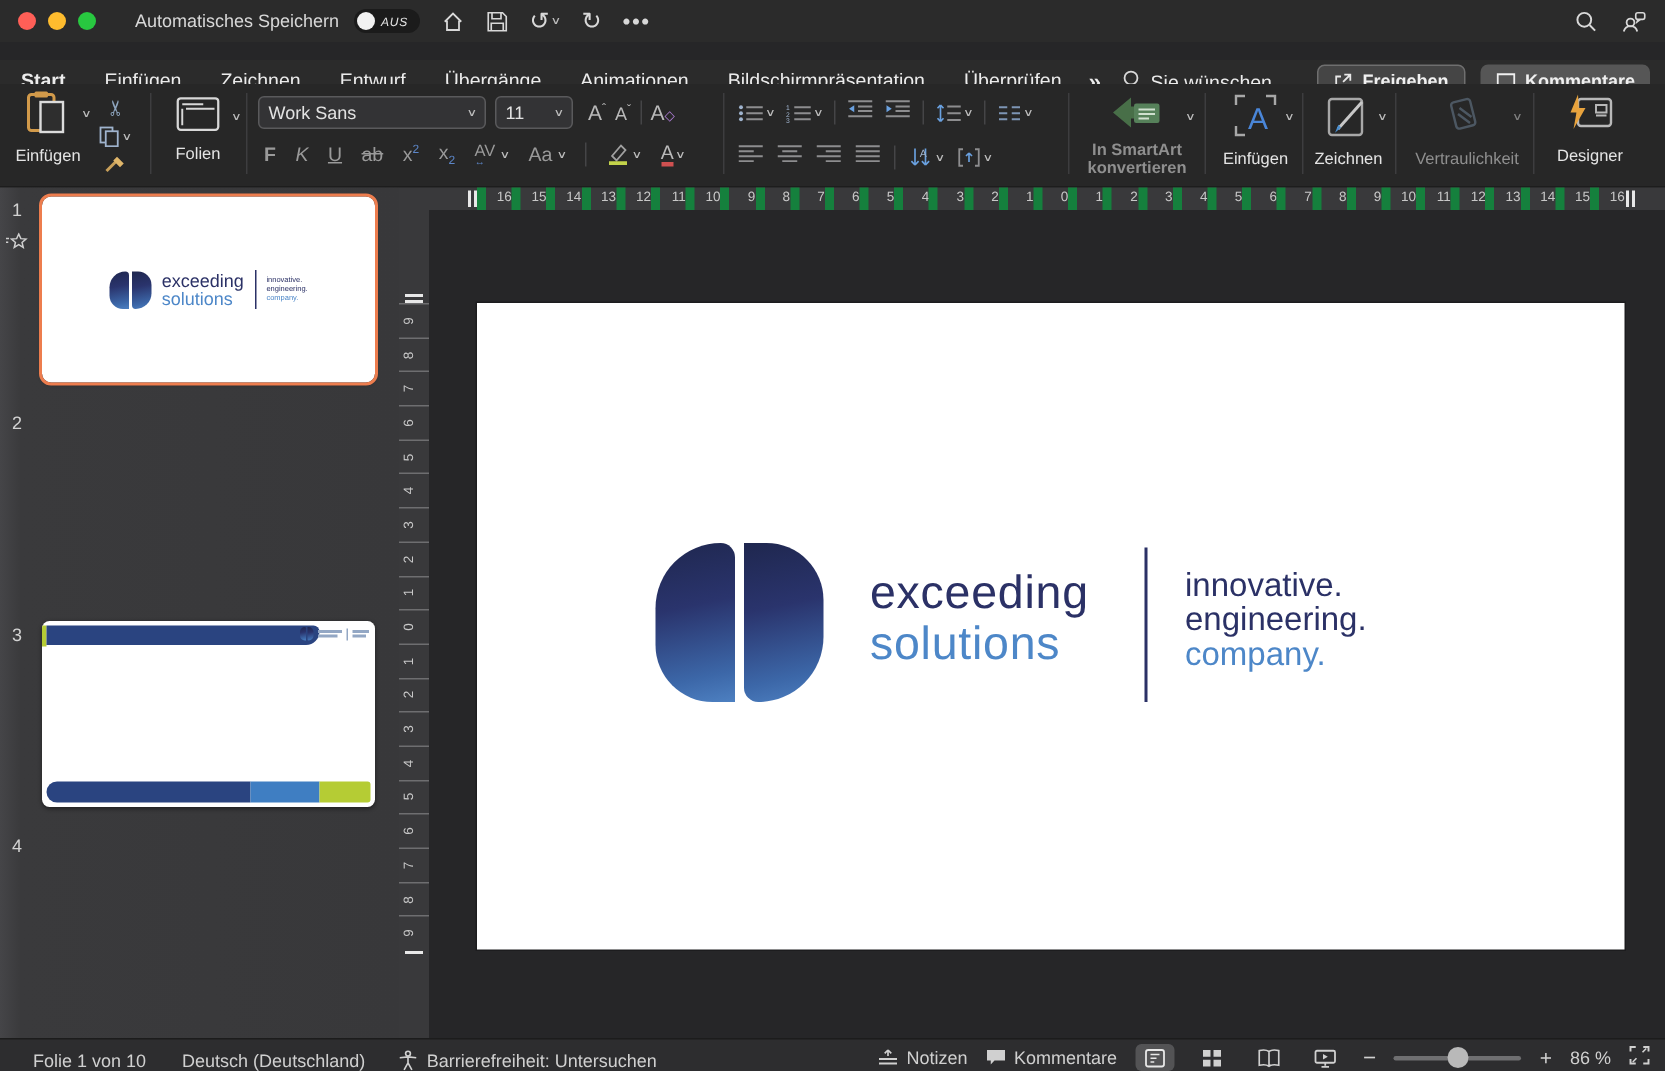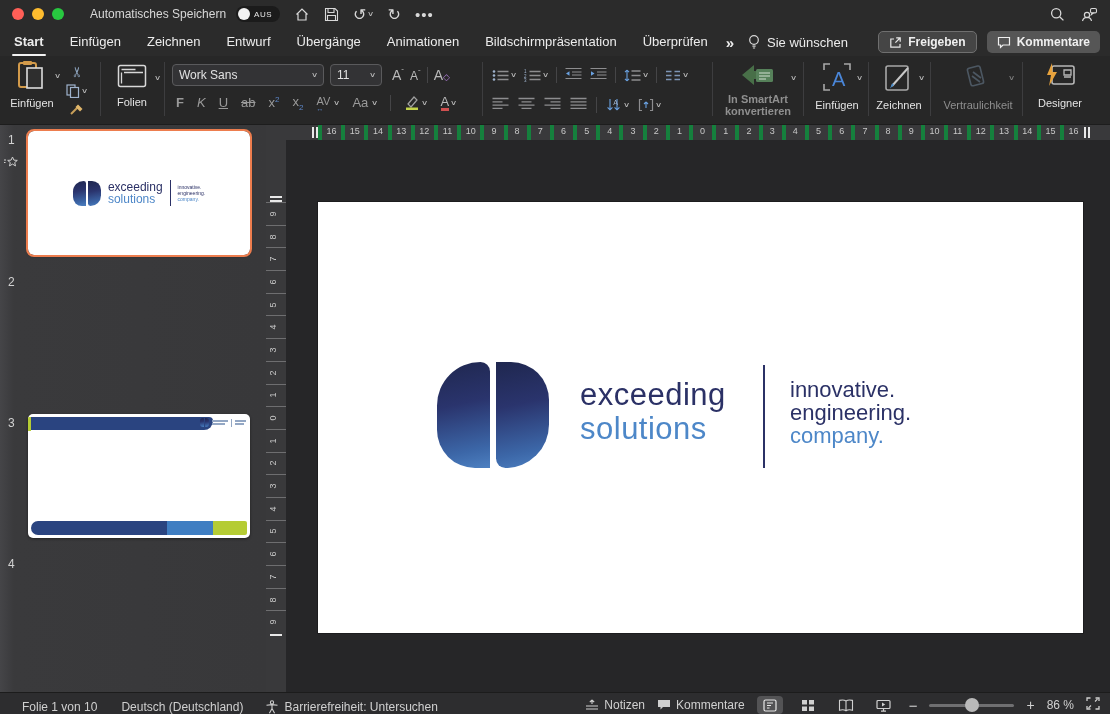--- a/index.html
+++ b/index.html
@@ -7,31 +7,31 @@
     font-family:"Liberation Sans", sans-serif; -webkit-font-smoothing:antialiased; }
   #app { position:relative; width:1110px; height:714px; background:#262628; }
 
   
   #titlebar { position:absolute; left:0; top:0; width:1110px; height:28px; background:#2b2b2b;
     display:flex; align-items:center; color:#d6d6d6; }
   .tl { width:12px; height:12px; border-radius:50%; margin-left:8px; }
   .tl.red{ background:#ff5f57; margin-left:12px;} .tl.yel{background:#febc2e;} .tl.grn{background:#28c840;}
   .autosave-label { font-size:12px; color:#d8d8d8; margin-left:26px; }
   .toggle { margin-left:10px; width:44px; height:16px; border-radius:9px; background:#1b1b1b;
-    display:flex; align-items:center; }
+    display:flex; align-items:center;font-style:italic; }
   .toggle .knob { width:12px; height:12px; border-radius:50%; background:#f2f2f2; margin-left:2px; }
   .toggle .state { font-size:8px; color:#e6e6e6; margin-left:4px; letter-spacing:.5px; }
   .tb-ico { color:#d8d8d8; margin-left:14px; display:flex; align-items:center; height:20px; font-size:15px; }
   .tb-ico svg { display:block; }
   .chev { font-size:7px; color:#bdbdbd; margin-left:2px; transform:scaleX(1.4); display:inline-block; }
   #doc-title { position:absolute; left:0; right:0; text-align:center; font-size:13px; font-weight:bold; color:#ececec; pointer-events:none; }
   .tb-right { position:absolute; right:12px; display:flex; gap:16px; align-items:center; }
 
   
-  #tabrow { position:absolute; left:0; top:28px; width:1110px; height:28px; background:#2b2b2b; display:flex; align-items:center; }
+  #tabrow { position:absolute; left:0; top:40px; width:1110px; height:28px; background:#2b2b2b; display:flex; align-items:center; }
   .rtab { font-size:13px; color:#ececec; margin-left:26px; position:relative; padding-bottom:2px; }
   .rtab:first-child { margin-left:14px; font-weight:bold; }
   .rtab.active::after { content:""; position:absolute; left:-2px; right:-2px; bottom:-5px; height:2px; background:#f2f2f2; border-radius:1px; }
   .tab-extra { display:flex; align-items:center; margin-left:18px; color:#ececec; }
   .pill-btn { display:flex; align-items:center; gap:6px; height:22px; padding:0 10px; border-radius:5px;
     font-size:12px; font-weight:bold; color:#f0f0f0; }
   .pill-btn.outline { background:#454545; border:1px solid #6f6f6f; }
   .pill-btn.solid { background:#565656; }
   .tabrow-right { position:absolute; right:10px; display:flex; gap:10px; }
 
@@ -64,21 +64,21 @@
   .mach { position:absolute; border-radius:50%;
     background:radial-gradient(circle at 50% 50%, rgba(255,255,255,.8) 0 14%, rgba(255,255,255,0) 42%, rgba(0,0,0,.28) 78%),
       repeating-conic-gradient(#d8d8d8 0 26deg,#8a8a8a 26deg 58deg,#bfbfbf 58deg 92deg); }
 
   
   #hruler { position:absolute; left:266px; top:125px; width:844px; height:15px; background:#39393b; }
   #hruler .track { position:absolute; left:52px; width:765px; top:0; height:15px; display:flex; }
   #vruler { position:absolute; left:266px; top:140px; width:20px; height:552px; background:#39393b; }
   #vruler .track { position:absolute; top:62px; height:431px; left:0; width:20px; display:flex; flex-direction:column; }
   .rcell { flex:1; position:relative; color:#c8c8c8; font-size:9px; }
-  #hruler .rcell { text-align:center; line-height:13px; border-left:4px solid #15803d; }
+  #hruler .rcell { text-align:right; line-height:13px; border-left:6px solid #15803d; }
   #hruler .rcell::after { content:""; position:absolute; left:0; right:0; bottom:1px; }
   #vruler .rcell { border-top:1px solid #6e6e70; }
   #vruler .rcell span { position:absolute; left:4px; top:50%; transform:translateY(-50%) rotate(-90deg); display:block; }
   .edge-mark { position:absolute; background:#e8e8e8; }
 
   
   #canvas { position:absolute; left:286px; top:140px; width:824px; height:552px; background:#262628; }
   #slide { position:absolute; left:32px; top:62px; width:765px; height:431px; background:#ffffff; box-shadow:0 0 0 1px rgba(0,0,0,.25); }
   .brand-word1 { font-size:31px; color:#2b3166; letter-spacing:.5px; }
   .brand-word2 { font-size:31px; color:#4d87c8; letter-spacing:.5px; }

